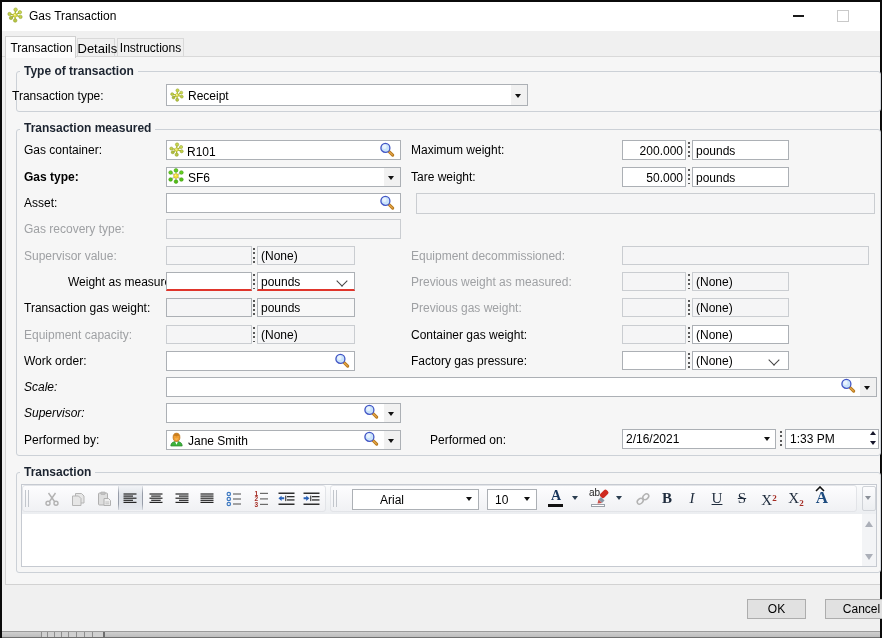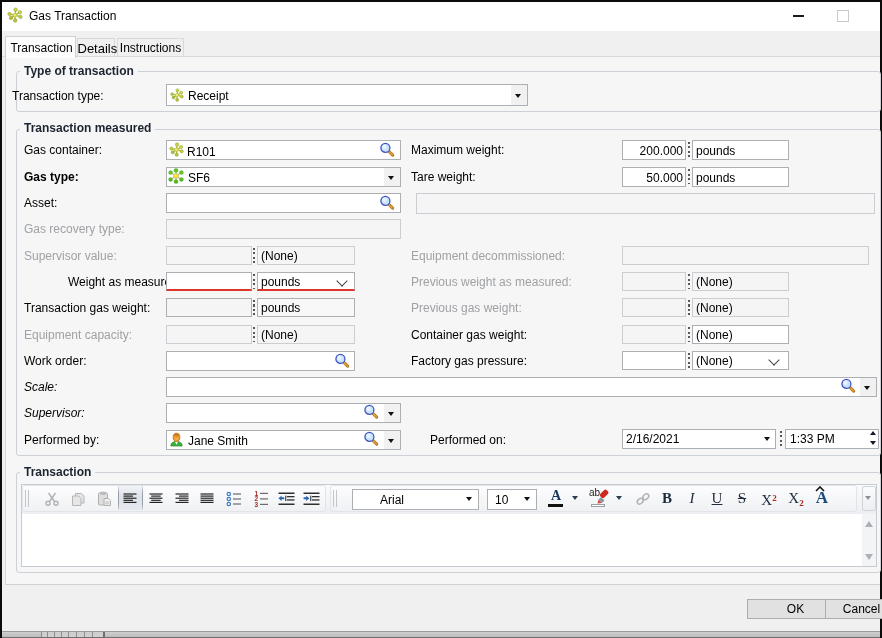--- a/index.html
+++ b/index.html
@@ -411,21 +411,21 @@
   </svg>
 
   <div class="abs" style="left:862px;top:486px;width:14px;height:25px;background:linear-gradient(#fcfcfd,#eceef1);border:1px solid #d0d3d8;border-radius:2px;box-sizing:border-box;"></div>
   <div class="arr" style="left:865px;top:496px;border-top-color:#8a8f98;border-left-width:3.5px;border-right-width:3.5px;"></div>
 
   <div class="abs" style="left:22px;top:514px;width:840px;height:52px;background:#fff;"></div>
   <div class="abs" style="left:862px;top:514px;width:14px;height:52px;background:#f3f4f6;"></div>
   <div class="abs" style="left:865px;top:521px;width:0;height:0;border-left:4.5px solid transparent;border-right:4.5px solid transparent;border-bottom:6px solid #abafb8;"></div>
   <div class="abs" style="left:865px;top:554px;width:0;height:0;border-left:4.5px solid transparent;border-right:4.5px solid transparent;border-top:6px solid #abafb8;"></div>
 
-  <div class="abs" style="left:747px;top:599px;width:97px;height:20px;background:#e1e1e1;border:1px solid #adadad;box-sizing:border-box;text-align:center;line-height:18px;font-size:12px;">OK</div>
+  <div class="abs" style="left:747px;top:599px;width:59px;height:20px;background:#e1e1e1;border:1px solid #adadad;box-sizing:border-box;text-align:center;line-height:18px;font-size:12px;">OK</div>
   <div class="abs" style="left:825px;top:599px;width:73px;height:20px;background:#e1e1e1;border:1px solid #adadad;box-sizing:border-box;text-align:center;line-height:18px;font-size:12px;">Cancel</div>
 
   <div class="abs" style="left:0;top:631px;width:882px;height:1.5px;background:#9a9a9a;"></div>
   <div class="abs" style="left:0;top:632px;width:882px;height:5px;background:linear-gradient(#cfcfcf,#bdbdbd);"></div>
   <div class="abs" style="left:41px;top:632px;width:63px;height:5px;background:#d0d0d0;"></div>
   <div class="abs" style="left:41px;top:632px;width:1px;height:5px;background:#8d8d8d;"></div>
   <div class="abs" style="left:47px;top:632px;width:1px;height:5px;background:#8d8d8d;"></div>
   <div class="abs" style="left:54px;top:632px;width:1px;height:5px;background:#8d8d8d;"></div>
   <div class="abs" style="left:61px;top:632px;width:1px;height:5px;background:#8d8d8d;"></div>
   <div class="abs" style="left:68px;top:632px;width:1px;height:5px;background:#8d8d8d;"></div>

